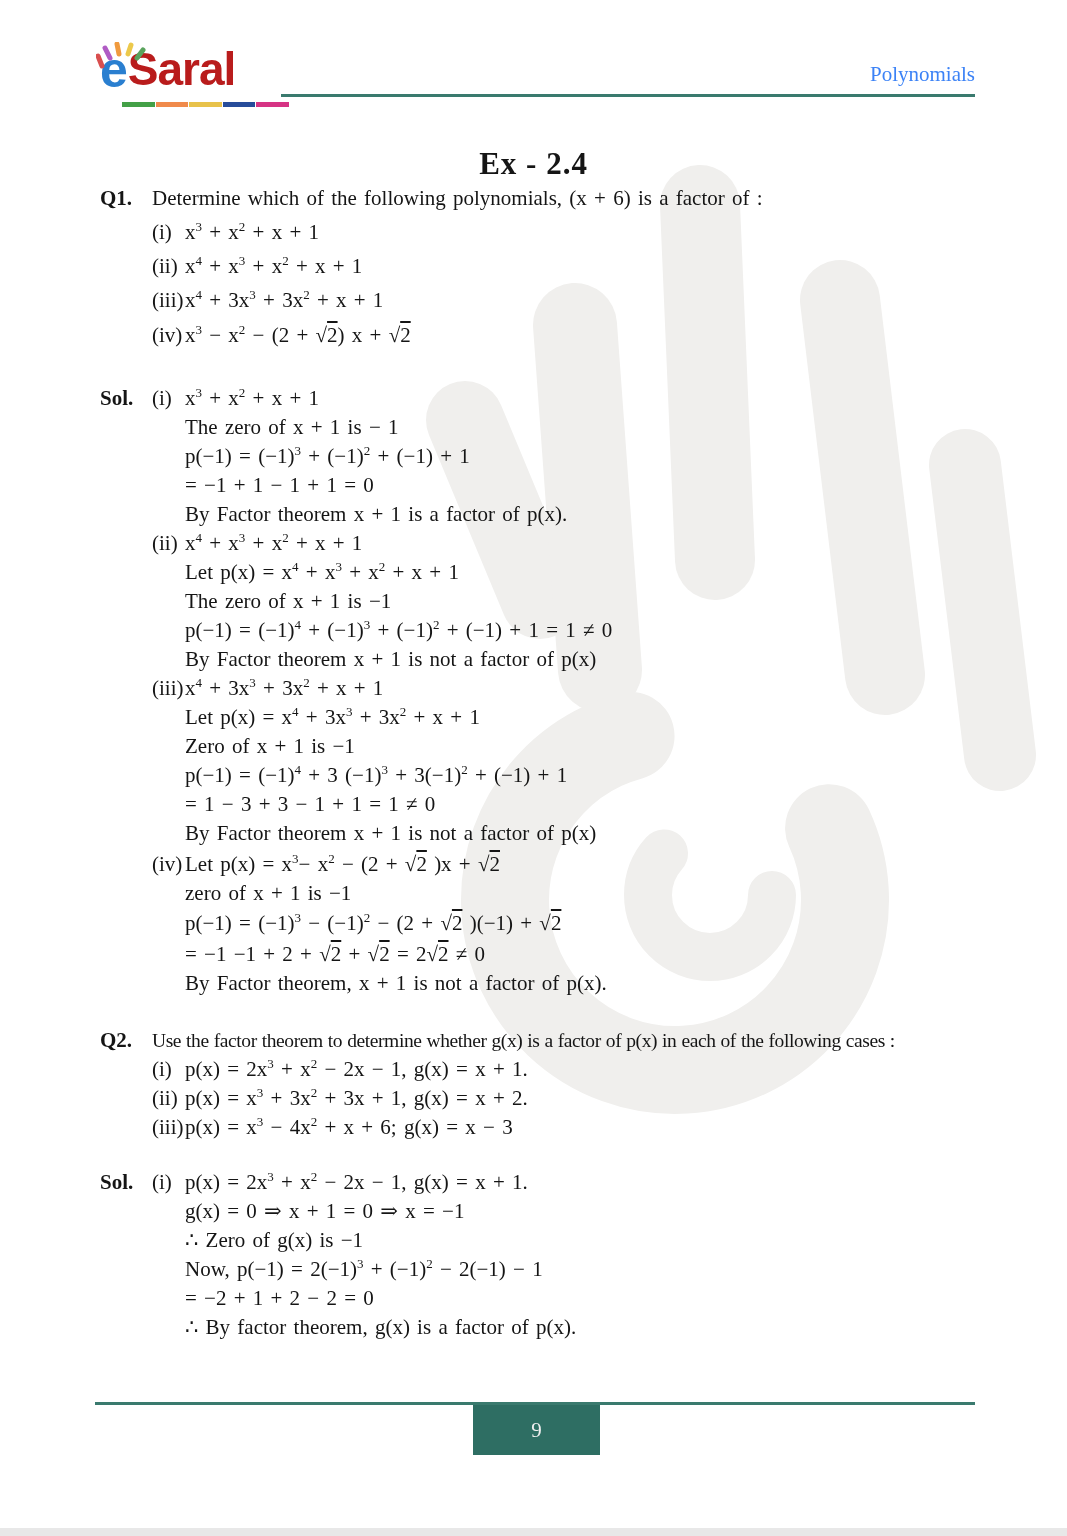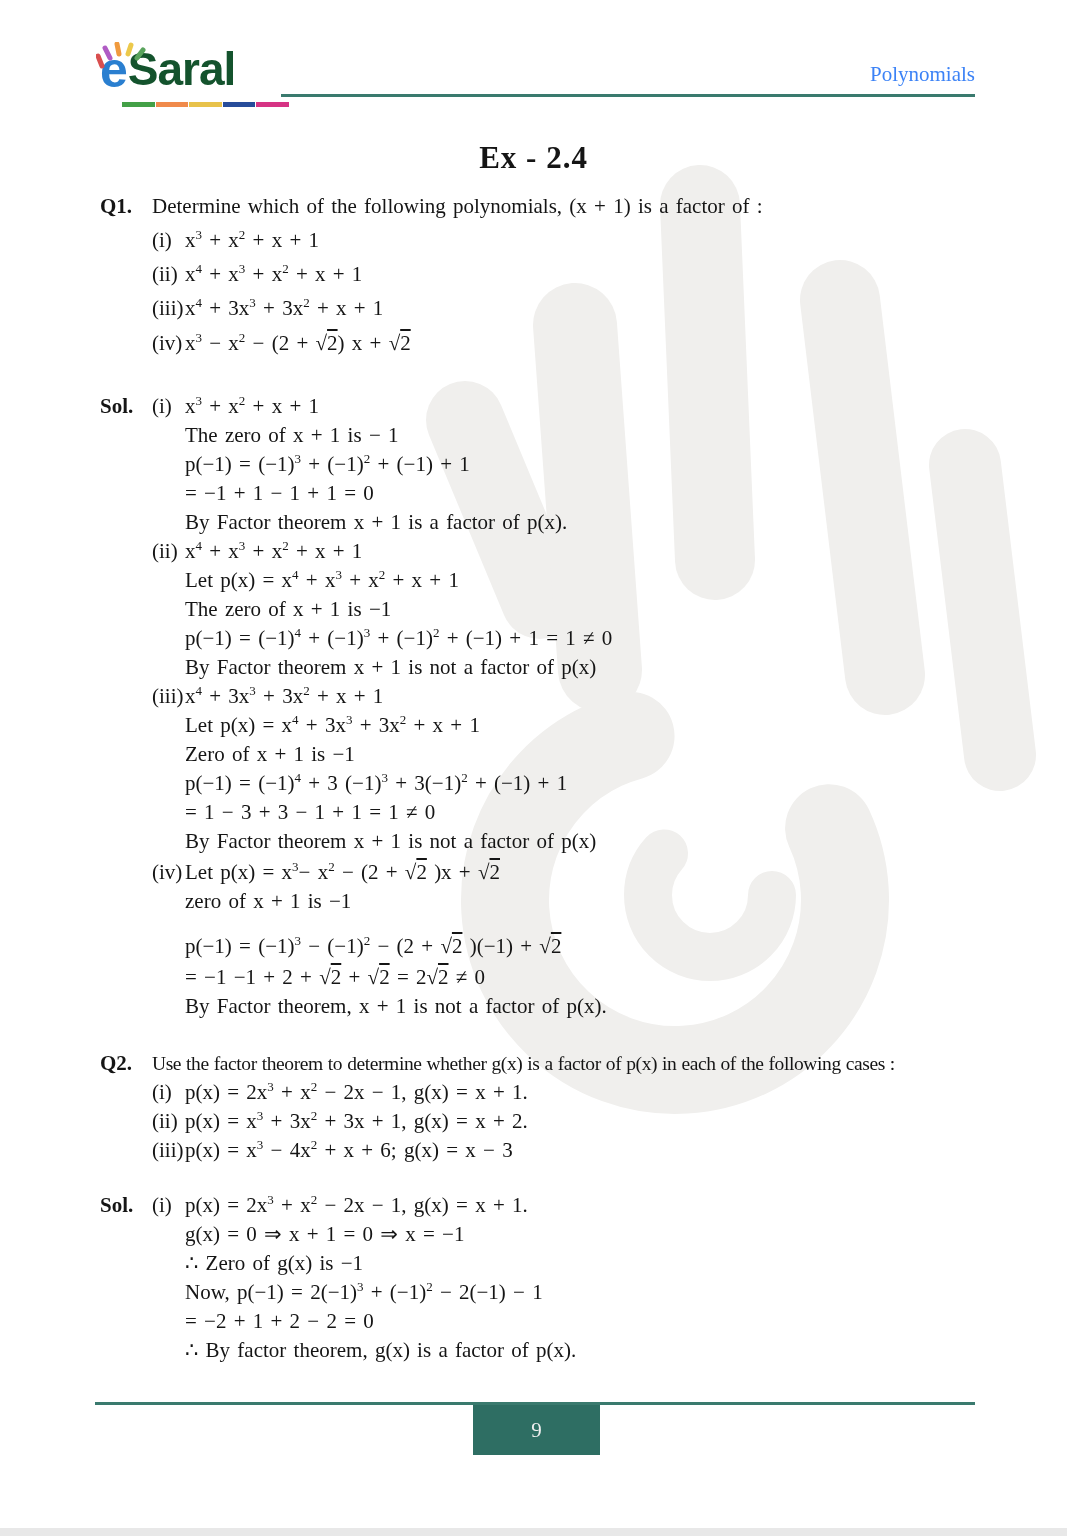--- a/index.html
+++ b/index.html
@@ -10,32 +10,32 @@
   .watermark{position:absolute;left:410px;top:130px;width:640px;height:1010px;z-index:0;}
 
   
   .header{position:absolute;left:0;top:0;width:100%;height:120px;z-index:2;}
   .logo{position:absolute;left:100px;top:46px;height:60px;}
   .logo-row{display:flex;align-items:flex-end;}
   .logo-rays{position:absolute;left:-4px;top:-4px;}
   .logo-e{font-family:"Liberation Sans","DejaVu Sans",sans-serif;font-weight:bold;
           font-size:50px;line-height:44px;color:#2a7fd0;}
   .logo-saral{font-family:"Liberation Sans","DejaVu Sans",sans-serif;font-weight:bold;
-          font-size:46px;line-height:46px;color:#14532d;letter-spacing:-1px;}
+          font-size:46px;line-height:46px;color:#b91c1c;letter-spacing:-1px;}
   .logo-underline{position:absolute;left:22px;top:56px;display:flex;width:168px;height:5px;}
   .logo-underline span{flex:1;margin-right:1px;}
   .chapter{position:absolute;right:92px;top:62px;font-size:21px;color:#3b82f6;}
   .header-rule{position:absolute;left:281px;right:92px;top:94px;height:3px;background:#3a7a6e;}
 
   
-  .doc-title{position:absolute;left:0;top:140px;width:100%;text-align:center;
+  .doc-title{position:absolute;left:0;top:146px;width:100%;text-align:center;
              font-weight:bold;font-size:31px;letter-spacing:1px;z-index:2;}
 
   
-  .doc{position:absolute;left:100px;top:192px;right:85px;z-index:1;font-family:Liberation Serif, serif;}
+  .doc{position:absolute;left:100px;top:184px;right:85px;z-index:1;}
   .row{display:flex;line-height:29px;font-size:21px;word-spacing:2px;}
   .lbl{width:52px;flex:none;font-weight:bold;}
   .mk{width:33px;flex:none;}
   .txt{flex:1;white-space:nowrap;}
   .row.tight .txt{font-size:19.5px;letter-spacing:-0.4px;word-spacing:0.5px;}
   sup{font-size:13px;line-height:0;position:relative;top:-8px;vertical-align:baseline;}
   .ovl{text-decoration:overline;}
 
   
   .footer-rule{position:absolute;left:95px;right:92px;top:1402px;height:3px;background:#3a7a6e;z-index:2;}
@@ -90,21 +90,21 @@
     </div>
     <div class="chapter">Polynomials</div>
     <div class="header-rule"></div>
   </div>
 
   <div class="doc-title">Ex - 2.4</div>
 
   <div class="doc" id="rows">
       <div class="row">
         <span class="lbl">Q1.</span>
-        <span class="txt">Determine which of the following polynomials, (x + 1) is a factor of :</span>
+        <span class="txt">Determine which of the following polynomials, (x + 6) is a factor of :</span>
       </div>
       <div class="row" style="margin-top: 5px;">
         <span class="lbl"></span>
         <span class="mk">(i)</span>
         <span class="txt">x<sup>3</sup> + x<sup>2</sup> + x + 1</span>
       </div>
       <div class="row" style="margin-top: 5px;">
         <span class="lbl"></span>
         <span class="mk">(ii)</span>
         <span class="txt">x<sup>4</sup> + x<sup>3</sup> + x<sup>2</sup> + x + 1</span>
@@ -202,21 +202,21 @@
       <div class="row" style="margin-top: 2px;">
         <span class="lbl"></span>
         <span class="mk">(iv)</span>
         <span class="txt">Let p(x) = x<sup>3</sup>− x<sup>2</sup> − (2 + <span class="rad">√<span class="ovl">2</span></span> )x + <span class="rad">√<span class="ovl">2</span></span></span>
       </div>
       <div class="row">
         <span class="lbl"></span>
         <span class="mk"></span>
         <span class="txt">zero of x + 1 is −1</span>
       </div>
-      <div class="row" style="margin-top: 16px;">
+      <div class="row" style="margin-top: 1px;">
         <span class="lbl"></span>
         <span class="mk"></span>
         <span class="txt">p(−1) = (−1)<sup>3</sup> − (−1)<sup>2</sup> − (2 + <span class="rad">√<span class="ovl">2</span></span> )(−1) + <span class="rad">√<span class="ovl">2</span></span></span>
       </div>
       <div class="row" style="margin-top: 2px;">
         <span class="lbl"></span>
         <span class="mk"></span>
         <span class="txt">= −1 −1 + 2 + <span class="rad">√<span class="ovl">2</span></span> + <span class="rad">√<span class="ovl">2</span></span> = 2<span class="rad">√<span class="ovl">2</span></span> ≠ 0</span>
       </div>
       <div class="row">

